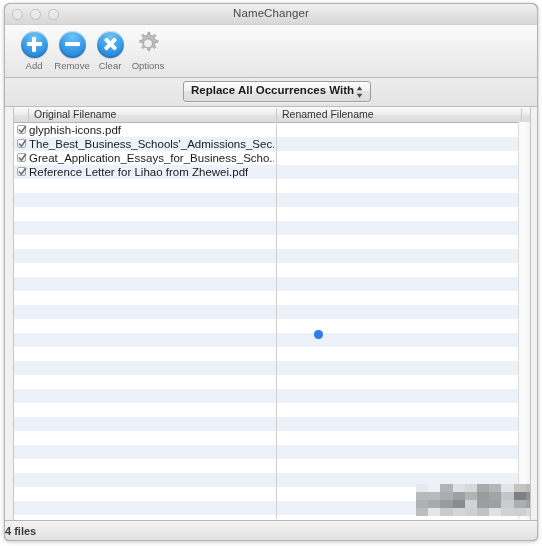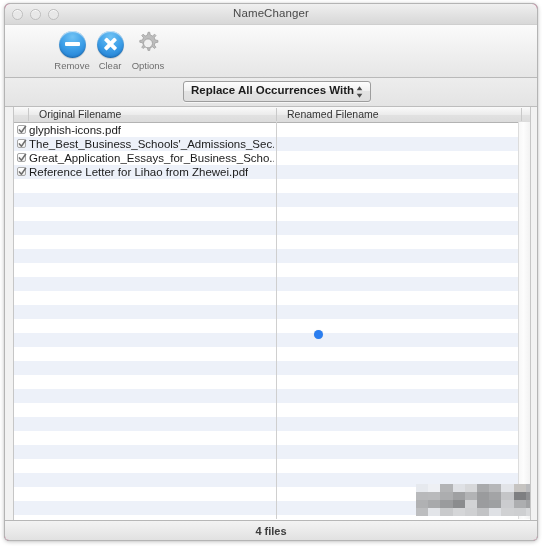--- a/index.html
+++ b/index.html
@@ -205,21 +205,21 @@
     background: linear-gradient(to bottom, #fafafa 0%, #ececec 50%, #e2e2e2 51%, #dcdcdc 100%);
     border-bottom: 1px solid #b3b3b3;
   }
   .hdr-cell {
     position: absolute;
     top: 1px;
     font-size: 10.5px;
     color: #333333;
     white-space: nowrap;
     border-left: 1px solid #c9c9c9;
-    padding-left: 10px;
+    padding-left: 5px;
     height: 13px;
     line-height: 13px;
     box-sizing: border-box;
   }
   #hdr-original { left: 14px; width: 248px; }
   #hdr-renamed { left: 262px; width: 245px; }
   #hdr-endcap { left: 507px; width: 10px; border-left: 1px solid #c9c9c9; }
 
   #rows-viewport {
     position: relative;
@@ -294,21 +294,20 @@
   
   #status-bar {
     position: relative;
     height: 22px;
     background: linear-gradient(to bottom, #f3f3f3 0%, #e9e9e9 50%, #dedede 100%);
     border-top: 1px solid #b7b7b7;
   }
   #status-text {
     position: absolute;
     left: 0; right: 0; top: 4px;
-    text-align: center;
     font-size: 11px;
     color: #3d3d3d;
     font-weight: bold;
   }
 </style>
 </head>
 <body>
 
 <div id="app-window">
 
@@ -316,20 +315,26 @@
     <div id="traffic-lights">
       <span class="light"></span>
       <span class="light"></span>
       <span class="light"></span>
     </div>
     <div id="window-title">NameChanger</div>
   </div>
 
   <div id="toolbar">
 
+    <div class="tb-item" style="left:0px;">
+      <div class="tb-glyph">
+        <span class="circ ic-add"></span>
+      </div>
+      <div class="tb-label">Add</div>
+    </div>
 
     <div class="tb-item" style="left:38px;">
       <div class="tb-glyph">
         <span class="circ ic-remove"></span>
       </div>
       <div class="tb-label">Remove</div>
     </div>
 
     <div class="tb-item" style="left:76px;">
       <div class="tb-glyph">

